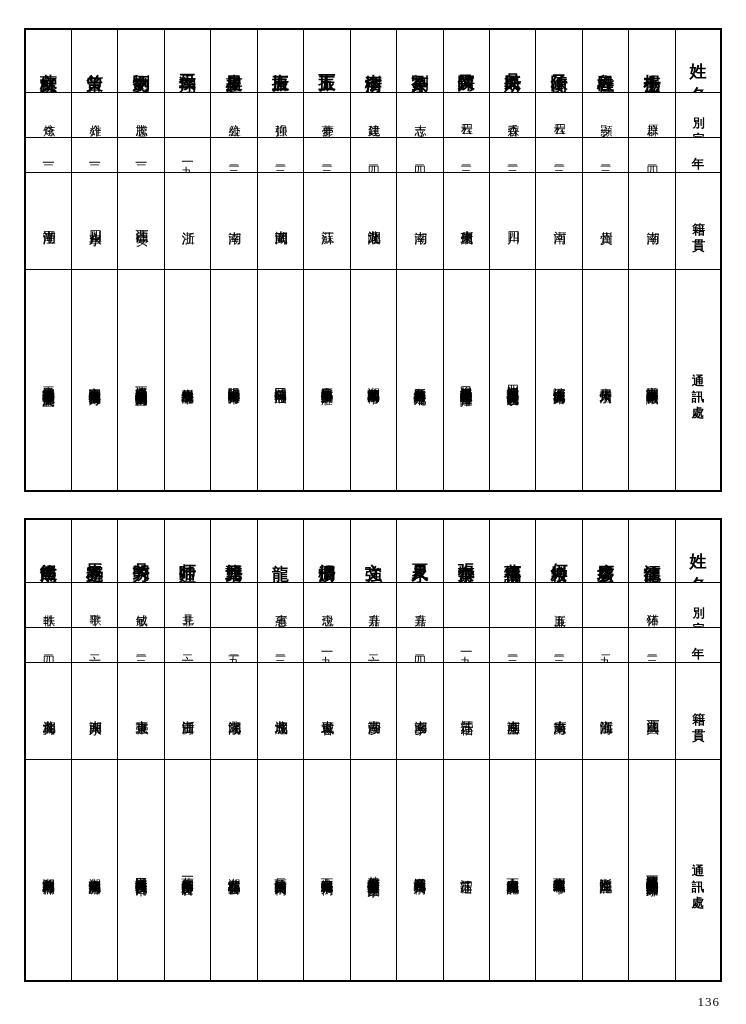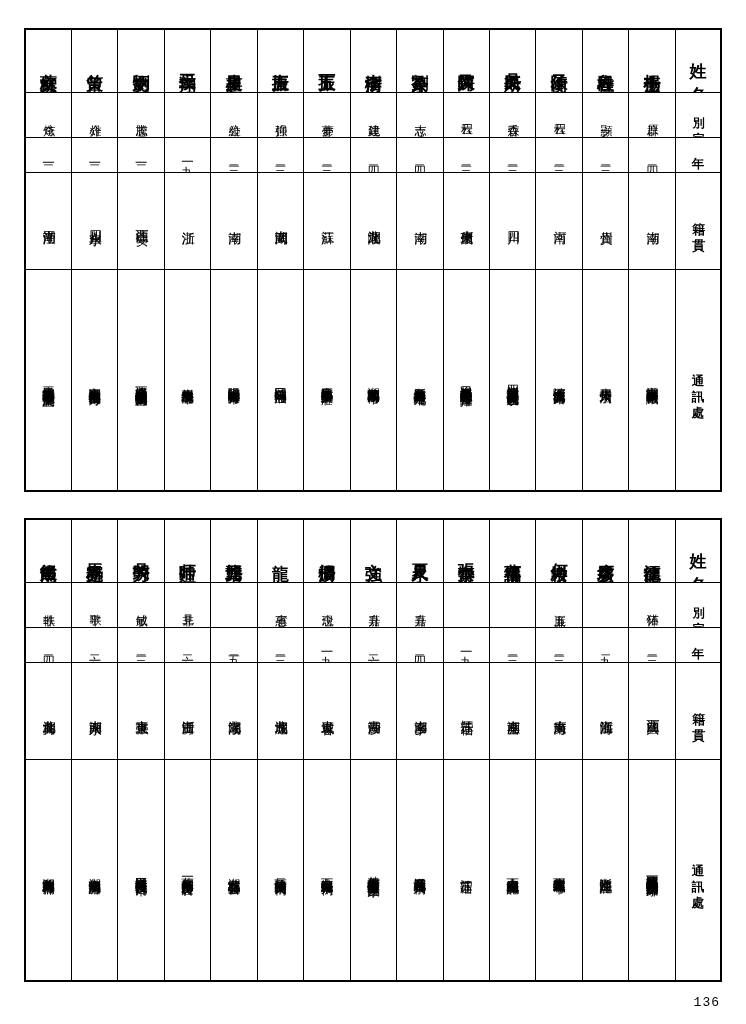--- a/index.html
+++ b/index.html
@@ -76,21 +76,21 @@
     letter-spacing: 10px;
   }
   .gap {
     height: 26px;
   }
   .pageno {
     position: absolute;
     right: 26px;
     bottom: 14px;
     font-size: 13px;
-    font-family: Liberation Mono, monospace;
+    font-family: Liberation Serif, serif;
     letter-spacing: 1px;
   }
   
   col.c-data { width: 44.8px; }
   col.c-hdr  { width: 44px; }
 </style>
 </head>
 <body>
 
 <div class="page">

